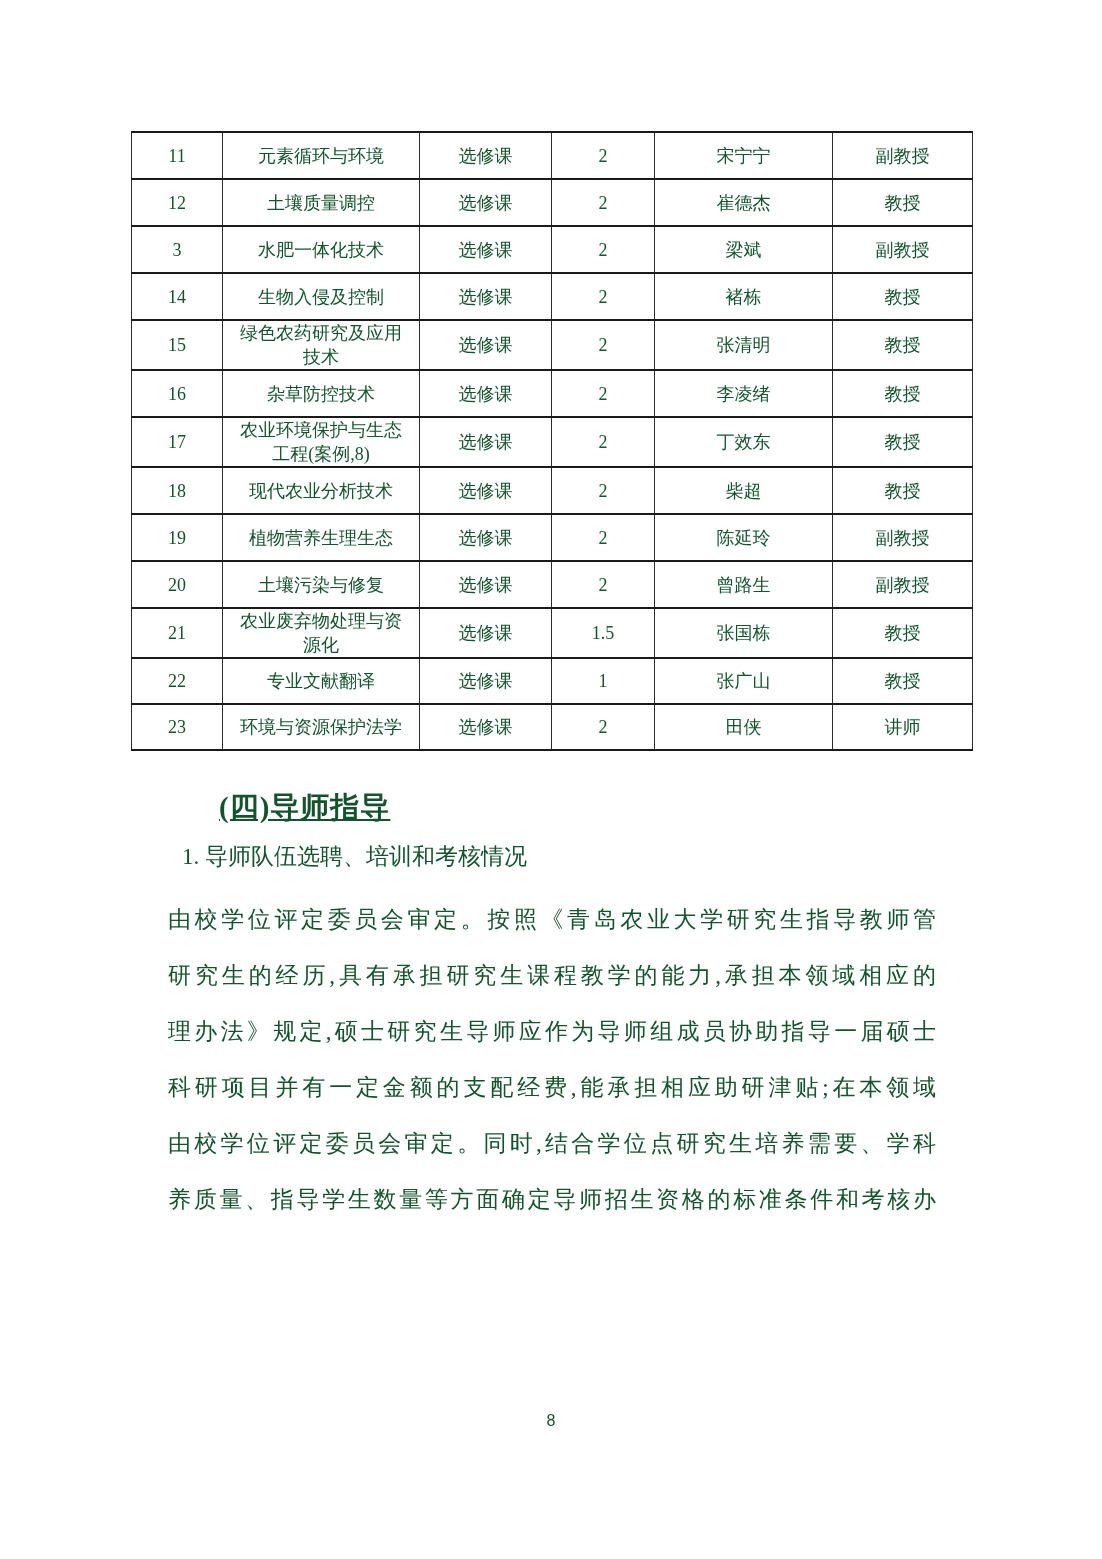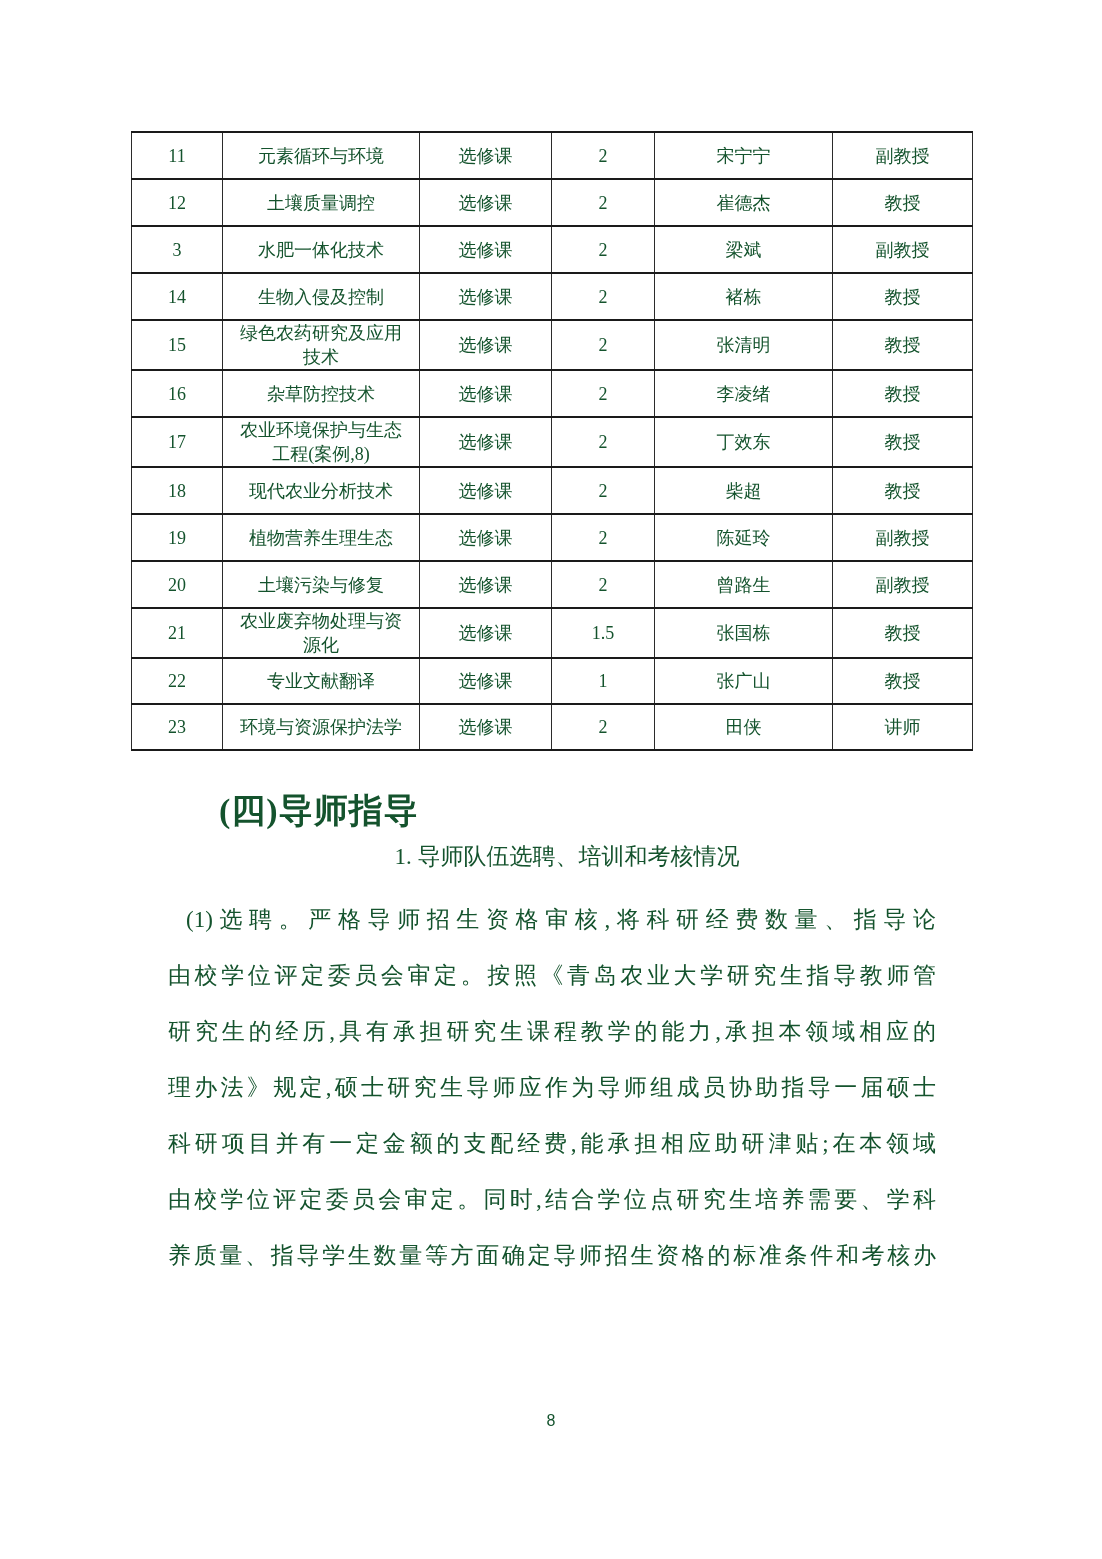--- a/index.html
+++ b/index.html
@@ -30,28 +30,29 @@
     line-height:24px;
     padding:0 2px;
     white-space:pre-line;
     overflow:hidden;
   }
   table.course tr{height:47px;}
   table.course tr.compact{height:46px;}
   
   .heading{
     position:absolute;left:168px;top:788px;width:768px;
-    font-size:34px;font-weight:bold;
+    font-size:29px;font-weight:bold;
     padding-left:51px;box-sizing:border-box;
     letter-spacing:1px;
+    text-decoration:underline;
   }
   .subheading{
-    position:absolute;left:168px;top:841px;width:768px;
+    position:absolute;left:152px;top:841px;width:768px;
     font-size:23px;
-    padding-left:30px;box-sizing:border-box;text-align:center;
+    padding-left:30px;box-sizing:border-box;
   }
   .paragraph{
     position:absolute;left:168px;top:892px;width:768px;
     font-size:23px;
   }
   .para-line{
     height:56px;line-height:56px;
     text-align:justify;
     text-align-last:justify;
     white-space:nowrap;
@@ -189,21 +190,20 @@
           <td>讲师</td>
         </tr>
       </tbody>
   </table>
 
   <div class="heading">(四)导师指导</div>
 
   <div class="subheading">1. 导师队伍选聘、培训和考核情况</div>
 
   <div class="paragraph">
-      <div class="para-line first">(1)选聘。严格导师招生资格审核,将科研经费数量、指导论</div>
       <div class="para-line">由校学位评定委员会审定。按照《青岛农业大学研究生指导教师管</div>
       <div class="para-line">研究生的经历,具有承担研究生课程教学的能力,承担本领域相应的</div>
       <div class="para-line">理办法》规定,硕士研究生导师应作为导师组成员协助指导一届硕士</div>
       <div class="para-line">科研项目并有一定金额的支配经费,能承担相应助研津贴;在本领域</div>
       <div class="para-line">由校学位评定委员会审定。同时,结合学位点研究生培养需要、学科</div>
       <div class="para-line">养质量、指导学生数量等方面确定导师招生资格的标准条件和考核办</div>
     </div>
 
   <div class="page-number">8</div>
 

